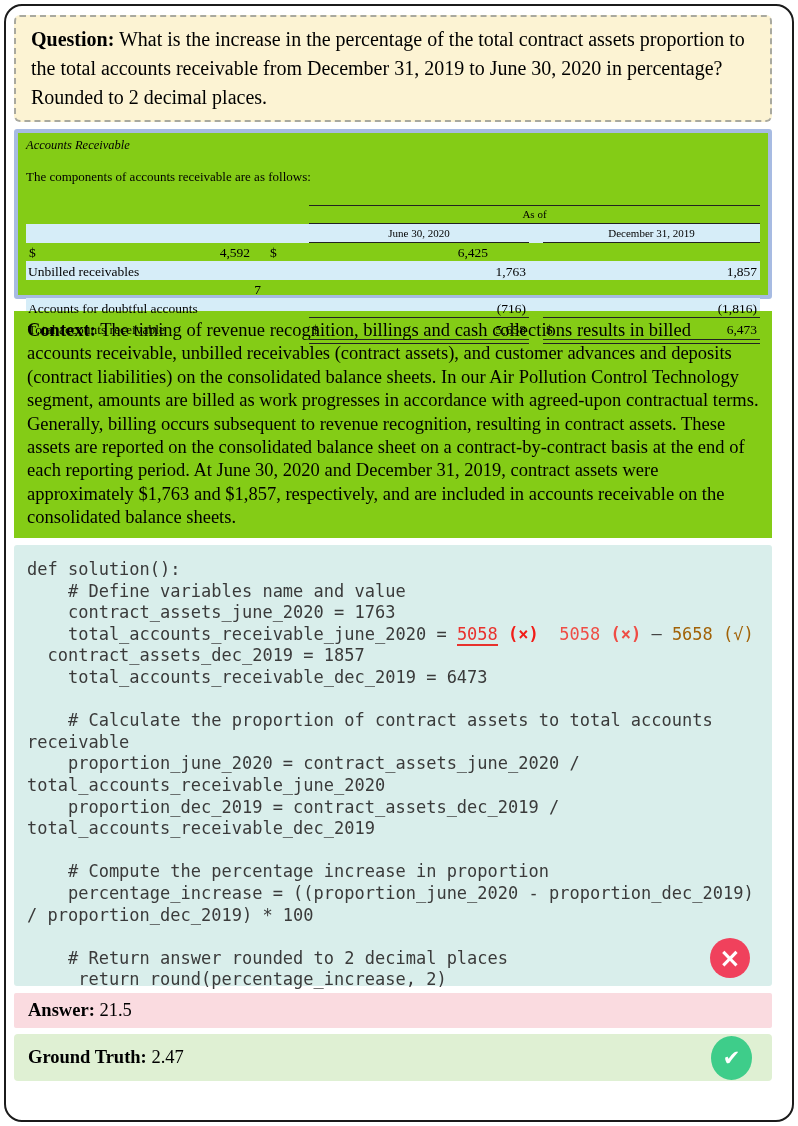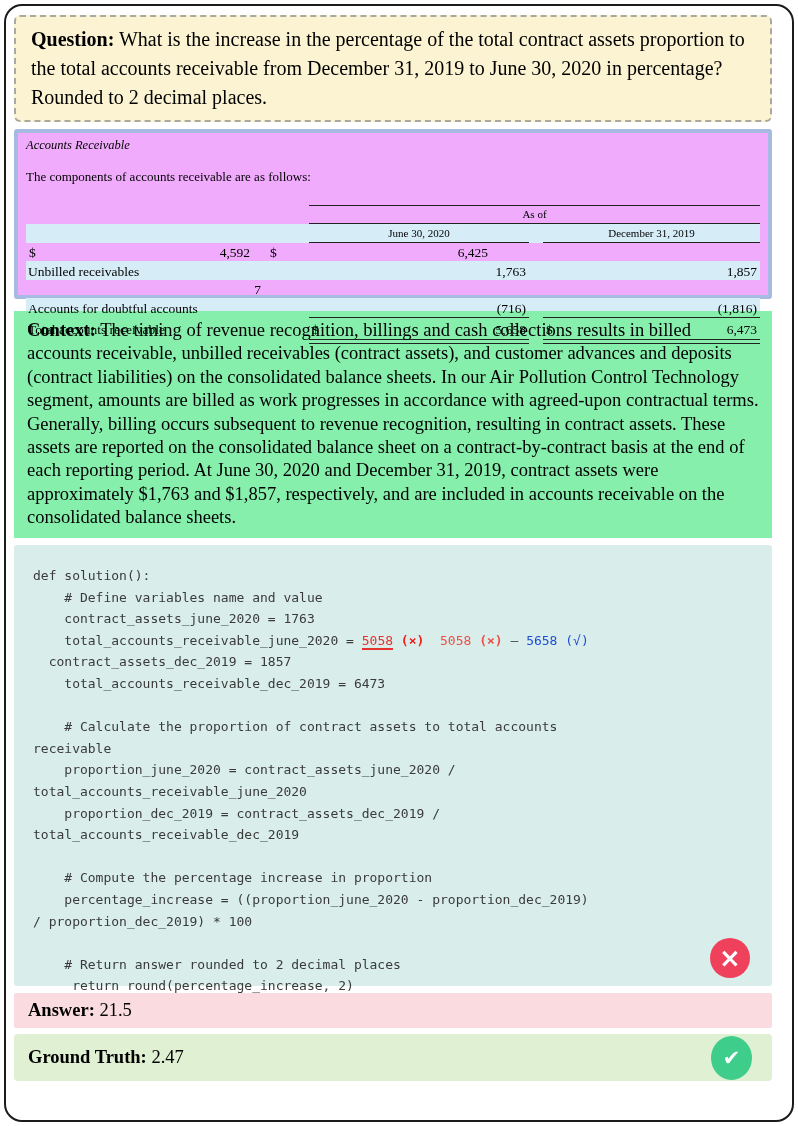--- a/index.html
+++ b/index.html
@@ -16,21 +16,21 @@
   }
   
   .q-box {
     height:107px; margin-bottom:7px;
     background:#fcf3d3; border:2px dashed #a9a99f; border-radius:6px;
     padding:8px 15px; font-size:20px; line-height:29px;
   }
   .b { font-weight:bold; }
   
   .fin-box {
-    height:170px; margin-bottom:12px; background:#f0abfc;
+    height:170px; margin-bottom:12px; background:#84cc16;
     border:4px solid #a7bbe2; border-radius:3px;
     padding:5px 8px; font-size:13.5px;
   }
   .fin-title { font-style:italic; font-size:12.5px; }
   .fin-intro { font-size:13px; margin-top:16px; }
   .asof-wrap { display:flex; margin-top:20px; }
   .sp, .lbl { width:283px; flex:none; }
   .asof-zone {
     flex:1; text-align:center; font-size:11px;
     border-top:1.4px solid #222; border-bottom:1.4px solid #222;
@@ -43,38 +43,38 @@
   .shade { background:#d6edf8; }
   .hdr .vcol { justify-content:center; font-size:11px; border-bottom:1.4px solid #222; height:18.6px; }
   .cur { padding-left:3px; } .val { padding-right:3px; }
   .lbl { padding-left:2px; }
   .rrow { display:flex; height:2px; }
   .rrow .vcol { border-top:1.3px solid #222; }
   .dblrow { display:flex; height:6px; margin-top:1px; }
   .dblrow .vcol { border-top:1.3px solid #222; border-bottom:1.3px solid #222; height:5px; }
   
   .ctx-box {
-    height:227px; margin-bottom:7px; background:#86efac;
+    height:227px; margin-bottom:7px; background:#84cc16;
     padding:8px 13px; font-size:18.5px; line-height:23.4px;
   }
   
   .code-box {
     position:relative; height:441px; margin-bottom:7px;
     background:#d9eeeb; border-radius:3px; padding:8px 6px 0 7px;
   }
   .code-box pre {
-    margin:12px; font-family:"DejaVu Sans Mono", monospace;
-    font-size:13px; line-height:21.6px; color:#3a3a3a;
+    margin:6px; font-family:"DejaVu Sans Mono", monospace;
+    font-size:17px; line-height:21.6px; color:#3a3a3a;
   }
   .wu  { color:#e8322d; border-bottom:2px solid #e8322d; }
   .wm  { color:#f21d18; font-weight:bold; }
   .w2  { color:#ef4d45; }
   .wm2 { color:#ef4d45; font-weight:bold; }
   .sep { color:#444; }
-  .cv  { color:#1d4ed8; }
+  .cv  { color:#a16207; }
   .x-badge {
     position:absolute; right:22px; bottom:8px; width:40px; height:40px;
     border-radius:50%; background:#f0415c; color:#fff;
     display:flex; align-items:center; justify-content:center;
     font-family:"DejaVu Sans", sans-serif; font-size:26px; font-weight:bold;
   }
   
   .ans-box {
     height:35px; margin-bottom:6px; background:#fadbe0; border-radius:2px;
     padding:5px 14px; font-size:18.5px; line-height:25px;

